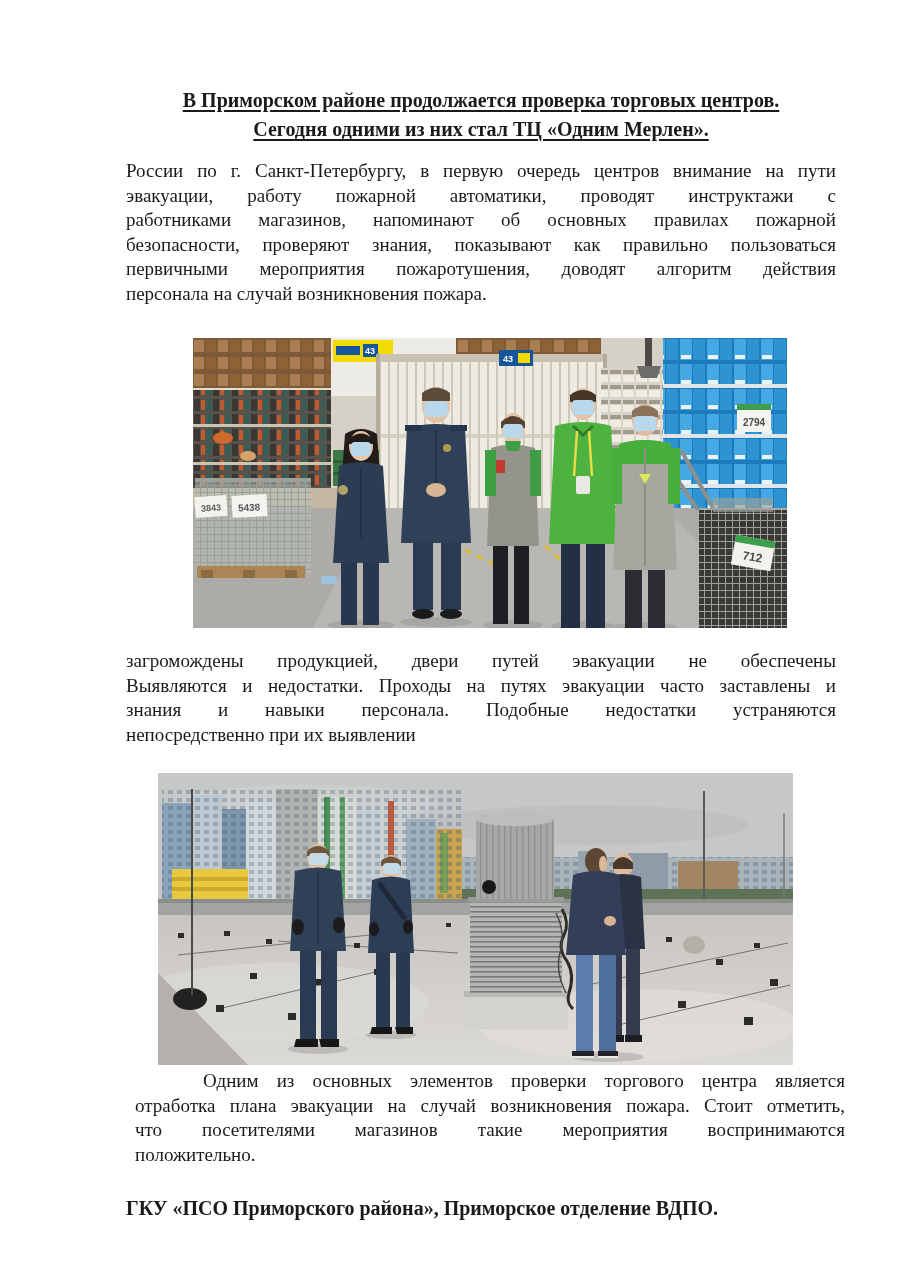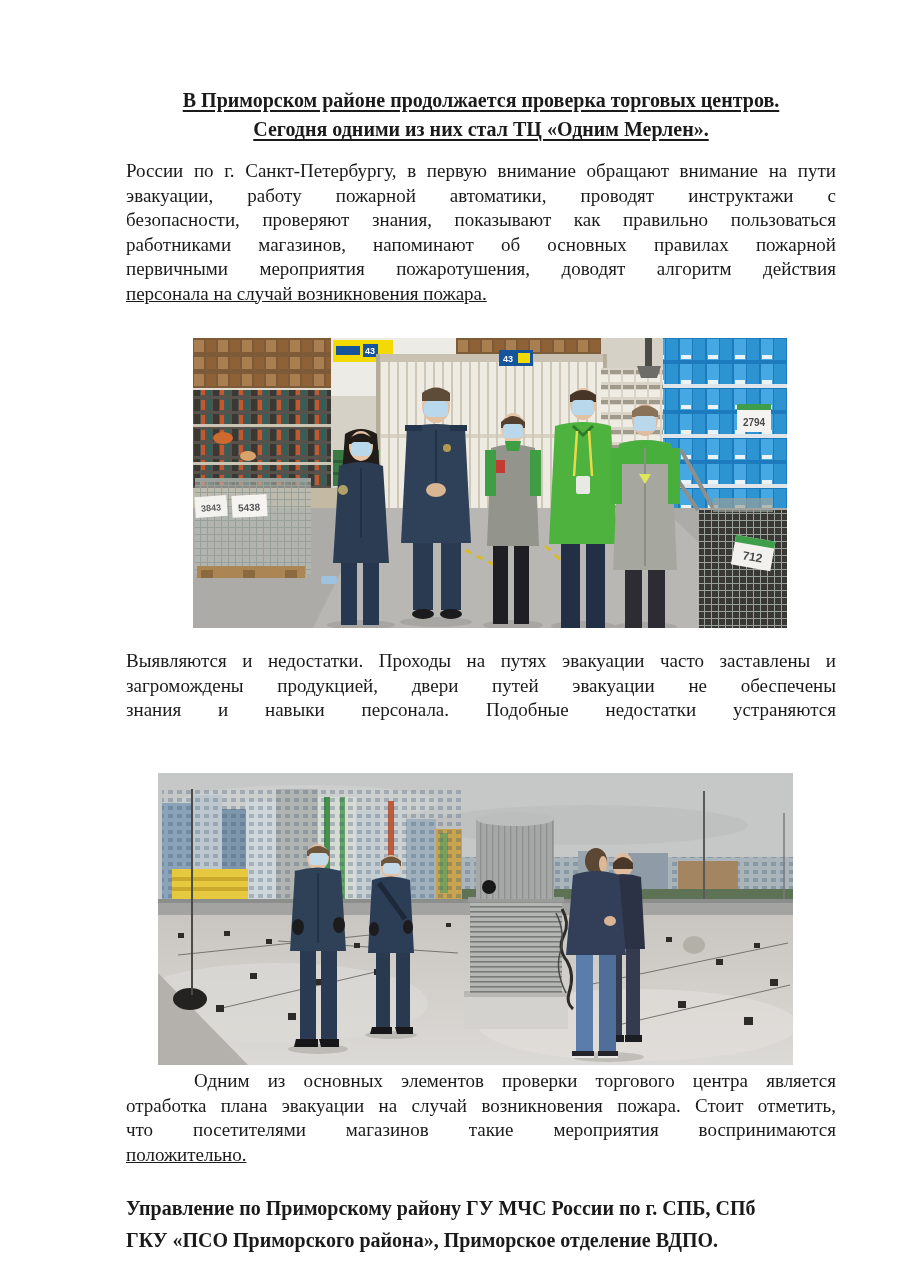--- a/index.html
+++ b/index.html
@@ -6,24 +6,24 @@
   html, body { background:#ffffff; }
   body { font-family:"Liberation Serif","DejaVu Serif",serif; color:#1a1a1a; }
   .page { position:relative; width:900px; height:1272px; background:#ffffff; overflow:hidden; }
 
   .doc-title { position:absolute; left:126px; top:86px; width:710px; text-align:center;
                font-weight:700; font-size:20px; line-height:29px; }
   .doc-title .t-line { text-decoration:underline; text-decoration-thickness:2px; text-underline-offset:3px;margin-top:40px; }
 
   .para { position:absolute; left:126px; width:710px; font-size:19px; }
   .para .tline { line-height:24.5px; text-align:justify; text-align-last:justify; -moz-text-align-last:justify; }
-  .para .tline-last { text-align-last:left;text-decoration:underline; -moz-text-align-last:left; }
+  .para .tline-last { text-align-last:left; -moz-text-align-last:left; }
   .para-p1 { top:159px; }
   .para-p2 { top:649px; }
-  .para-p3 { top:1069px; }
+  .para-p3 { top:1069px;margin-left:9px; }
   .para-p3 .tline:first-child { padding-left:68px; }
 
   .doc-footer { position:absolute; left:126px; top:1192px; width:710px;
                 font-weight:700; font-size:20px; }
   .doc-footer .tline { line-height:32px; text-align:left; text-align-last:left; }
 
   .photo { position:absolute; display:block; }
   .photo-1 { left:193px; top:338px; width:594px; height:290px; }
   .photo-2 { left:158px; top:773px; width:635px; height:292px; }
   .photo text { font-family:"Liberation Sans","DejaVu Sans",sans-serif; }
@@ -32,24 +32,24 @@
 <body>
 
 <div class="page">
 
   <div class="doc-title">
     <div><span class="t-line">В Приморском районе продолжается проверка торговых центров.</span></div>
     <div><span class="t-line">Сегодня одними из них стал ТЦ «Одним Мерлен».</span></div>
   </div>
 
   <div class="para para-p1">
-      <div class="tline">России по г. Санкт-Петербургу, в первую внимание обращают внимание на пути</div>
+      <div class="tline">России по г. Санкт-Петербургу, в первую очередь центров внимание на пути</div>
       <div class="tline">эвакуации, работу пожарной автоматики, проводят инструктажи с</div>
+      <div class="tline">работниками магазинов, напоминают об основных правилах пожарной</div>
       <div class="tline">безопасности, проверяют знания, показывают как правильно пользоваться</div>
-      <div class="tline">работниками магазинов, напоминают об основных правилах пожарной</div>
       <div class="tline">первичными мероприятия пожаротушения, доводят алгоритм действия</div>
       <div class="tline tline-last">персонала на случай возникновения пожара.</div>
     </div>
 
   <svg class="photo photo-1" viewBox="0 0 594 290" preserveAspectRatio="none">
     <defs>
       <pattern id="p1boxes" width="24" height="17" patternUnits="userSpaceOnUse">
         <rect width="24" height="17" fill="#7d5b39"></rect>
         <rect x="1" y="2" width="10" height="12" fill="#a97e50"></rect>
         <rect x="13" y="2" width="10" height="12" fill="#8f6136"></rect>
@@ -247,23 +247,24 @@
       <path d="M146 128 Q168 120 190 128 L196 225 L140 225 Z" fill="#2c3c52"></path>
       <circle cx="150" cy="152" r="5" fill="#c8b06a" opacity=".85"></circle>
       <line x1="168" y1="130" x2="168" y2="200" stroke="#213044" stroke-width="2"></line>
       <rect x="128" y="238" width="16" height="8" rx="2" fill="#9fc3de"></rect>
       <rect x="148" y="225" width="16" height="62" fill="#273750"></rect>
       <rect x="170" y="225" width="16" height="62" fill="#273750"></rect>
     </g>
   </svg>
 
   <div class="para para-p2">
+      <div class="tline">загромождены продукцией, двери путей эвакуации не обеспечены</div>
       <div class="tline">Выявляются и недостатки. Проходы на путях эвакуации часто заставлены и</div>
-      <div class="tline">загромождены продукцией, двери путей эвакуации не обеспечены</div>
       <div class="tline">знания и навыки персонала. Подобные недостатки устраняются</div>
+      <div class="tline tline-last">непосредственно при их выявлении</div>
     </div>
 
   <svg class="photo photo-2" viewBox="0 0 635 292" preserveAspectRatio="none">
     <defs>
       <pattern id="p2win" width="9" height="8" patternUnits="userSpaceOnUse">
         <rect x="1" y="1" width="5" height="4" fill="#31506b" opacity=".28"></rect>
       </pattern>
       <pattern id="p2louver" width="6" height="5" patternUnits="userSpaceOnUse">
         <rect width="6" height="5" fill="#b4b6b4"></rect>
         <rect y="3" width="6" height="1.6" fill="#787a78"></rect>
@@ -426,17 +427,16 @@
   </svg>
 
   <div class="para para-p3">
       <div class="tline">Одним из основных элементов проверки торгового центра является</div>
       <div class="tline">отработка плана эвакуации на случай возникновения пожара. Стоит отметить,</div>
       <div class="tline">что посетителями магазинов такие мероприятия воспринимаются</div>
       <div class="tline tline-last">положительно.</div>
     </div>
 
   <div class="doc-footer">
-      <div class="tline">Управление по Приморскому району ГУ МЧС России по г. СПБ, СПб</div>
       <div class="tline tline-last">ГКУ «ПСО Приморского района», Приморское отделение ВДПО.</div>
     </div>
 
 </div>
 
 </body></html>

